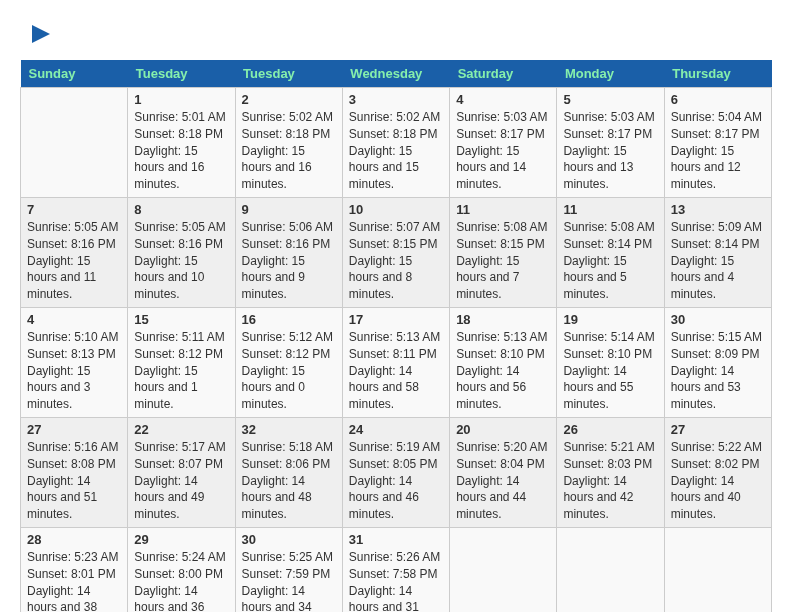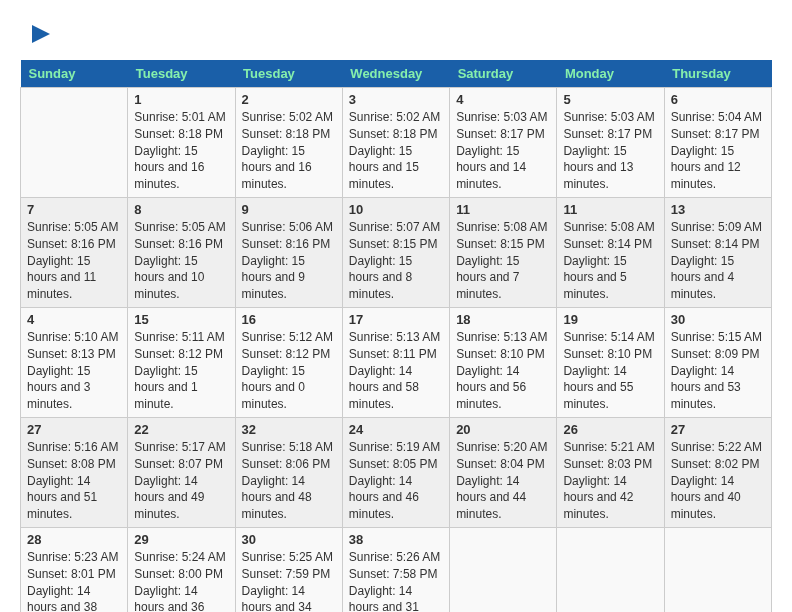--- a/index.html
+++ b/index.html
@@ -306,21 +306,21 @@
             Sunrise: 5:24 AM<br>Sunset: 8:00 PM<br>Daylight: 14 hours and 36 minutes.
           </div>
         </td>
         <td>
           <span class="day-num">30</span>
           <div class="day-info">
             Sunrise: 5:25 AM<br>Sunset: 7:59 PM<br>Daylight: 14 hours and 34 minutes.
           </div>
         </td>
         <td>
-          <span class="day-num">38</span>
+          <span class="day-num">31</span>
           <div class="day-info">
             Sunrise: 5:26 AM<br>Sunset: 7:58 PM<br>Daylight: 14 hours and 31 minutes.
           </div>
         </td>
         <td class="empty-cell"></td>
         <td class="empty-cell"></td>
         <td class="empty-cell"></td>
       </tr>
     </tbody>
 </table>

